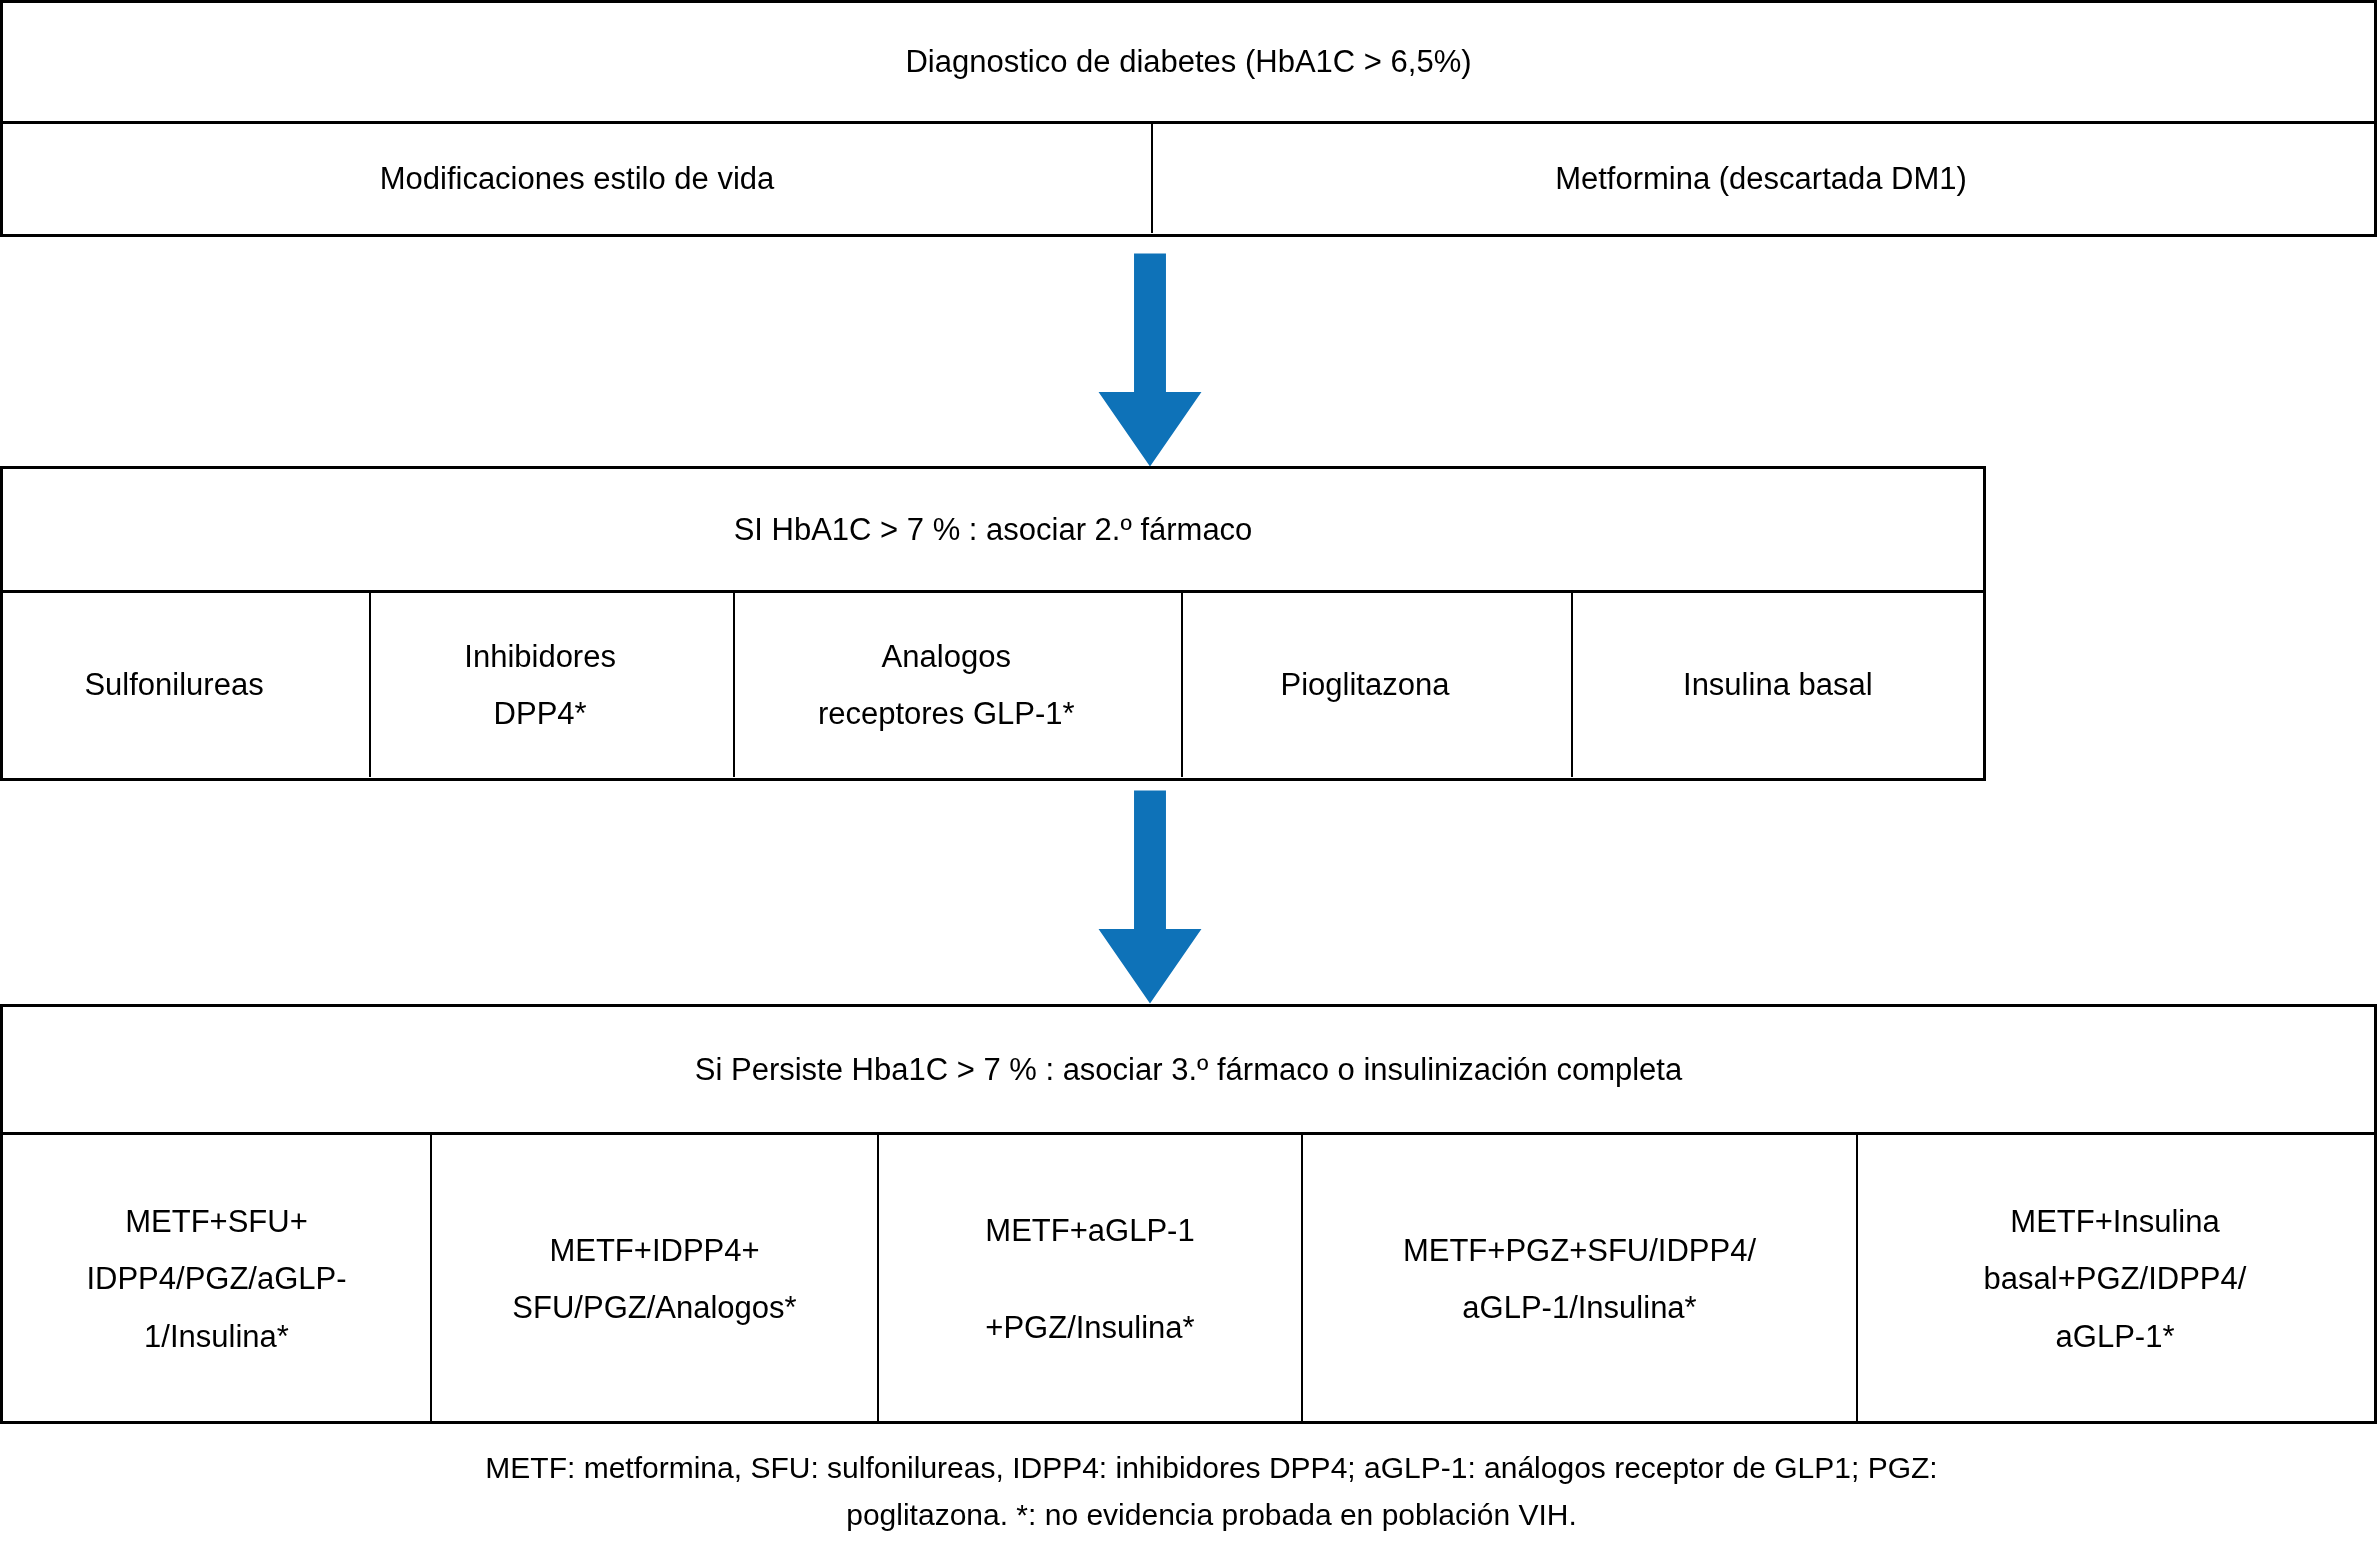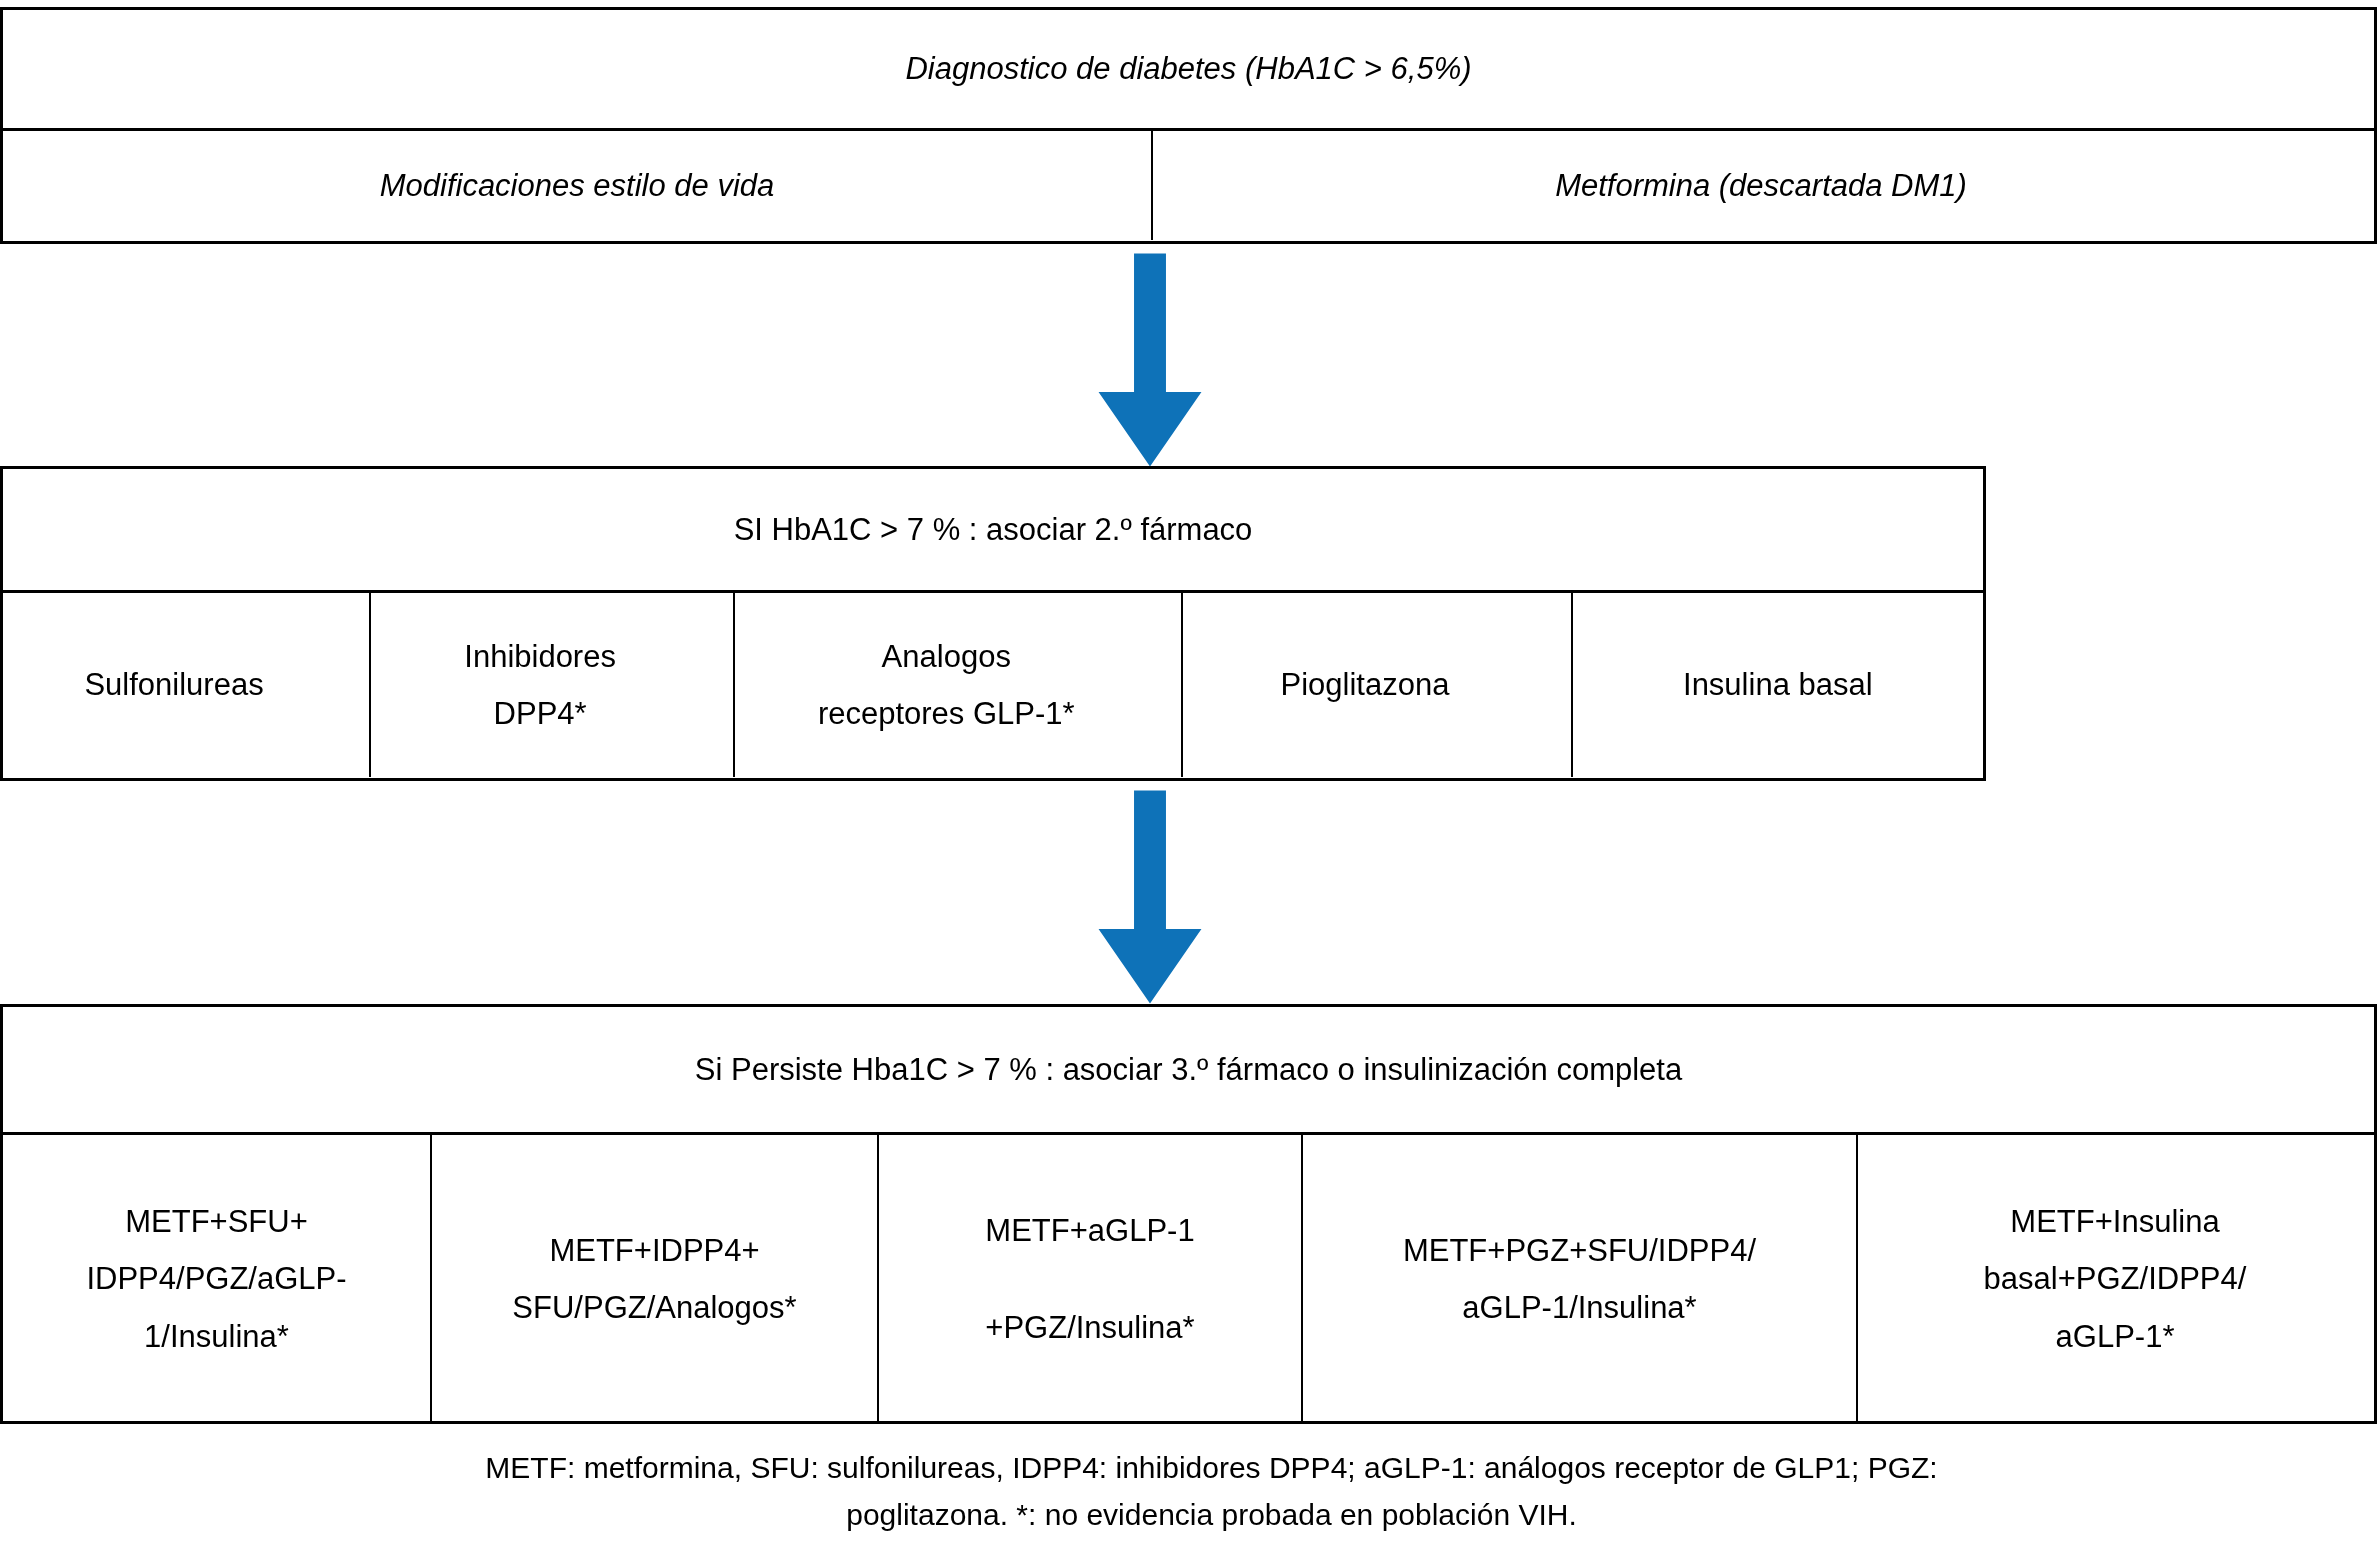--- a/index.html
+++ b/index.html
@@ -47,21 +47,21 @@
     border-left: 2.8px solid #000000;
   }
   .cell-line {
     display: block;
     width: 100%;
     line-height: 1.85;
     white-space: nowrap;
   }
 
   
-  #section-1 { left: 0px; top: 7px; width: 2377px; height: 237px; font-style: italic; }
+  #section-1 { left: 0px; top: 0px; width: 2377px; height: 237px; }
   #section-1 .header-row { height: 121px; }
   #section-1 .body-row   { height: 109px; }
   #section-1 .s1-c1 { width: 1148px; }
   #section-1 .s1-c2 { width: 1218px; }
 
   
   #section-2 { left: 0px; top: 466px; width: 1986px; height: 315px; }
   #section-2 .header-row { height: 124px; }
   #section-2 .body-row   { height: 184px; gap: 24px; }
   #section-2 .s2-c1 { width: 430px; }

